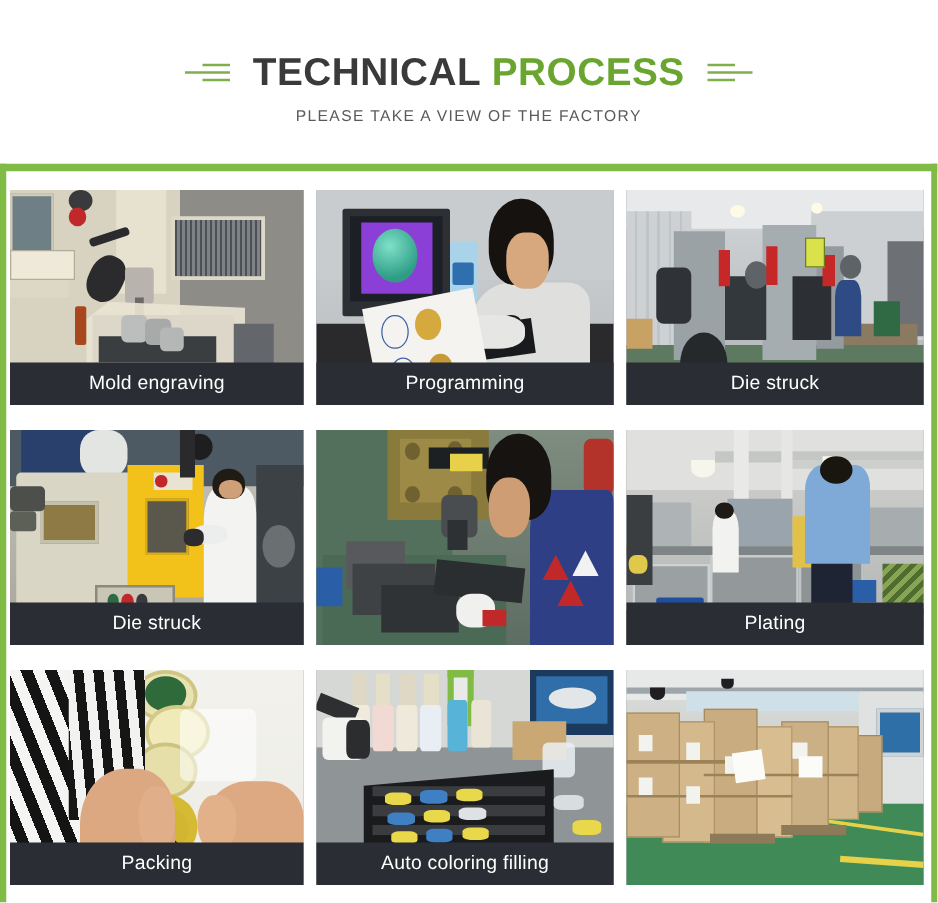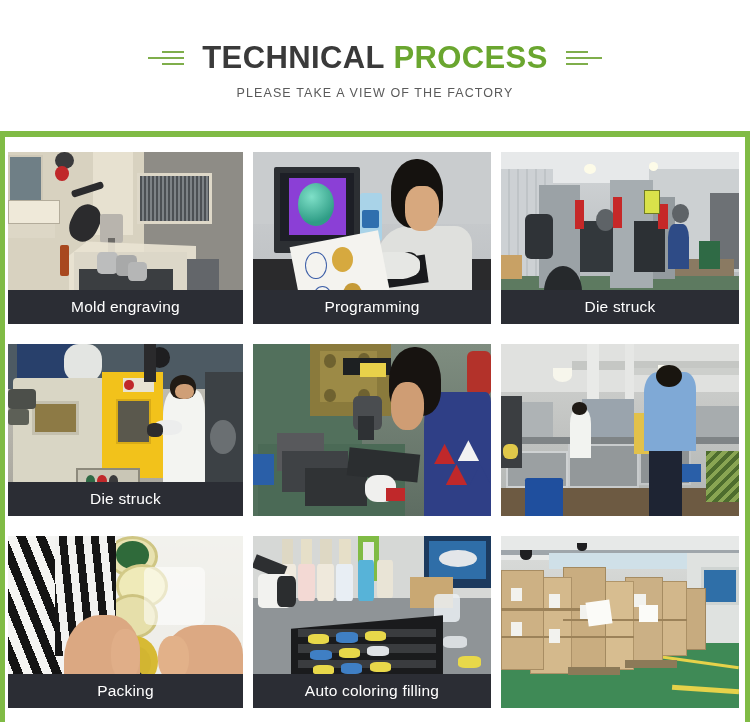--- a/index.html
+++ b/index.html
@@ -570,20 +570,21 @@
       <div class="l green"></div>
       <div class="l wk1"></div>
         <div class="l glv1"></div>
       <div class="l wk2"></div>
         <div class="l wk2h"></div>
       <div class="l wk3"></div>
       <div class="l wk4p"></div>
         <div class="l wk4"></div>
         <div class="l wk4h"></div>
     </div>
+    <div class="caption">Plating</div>
   </div>
 
   <div class="tile">
     <div class="photo p8">
       <div class="l plast"></div>
       <div class="l med1"></div>
         <div class="l med1i"></div>
       <div class="l med2"></div>
         <div class="l med3"></div>
       <div class="l wrap"></div>

